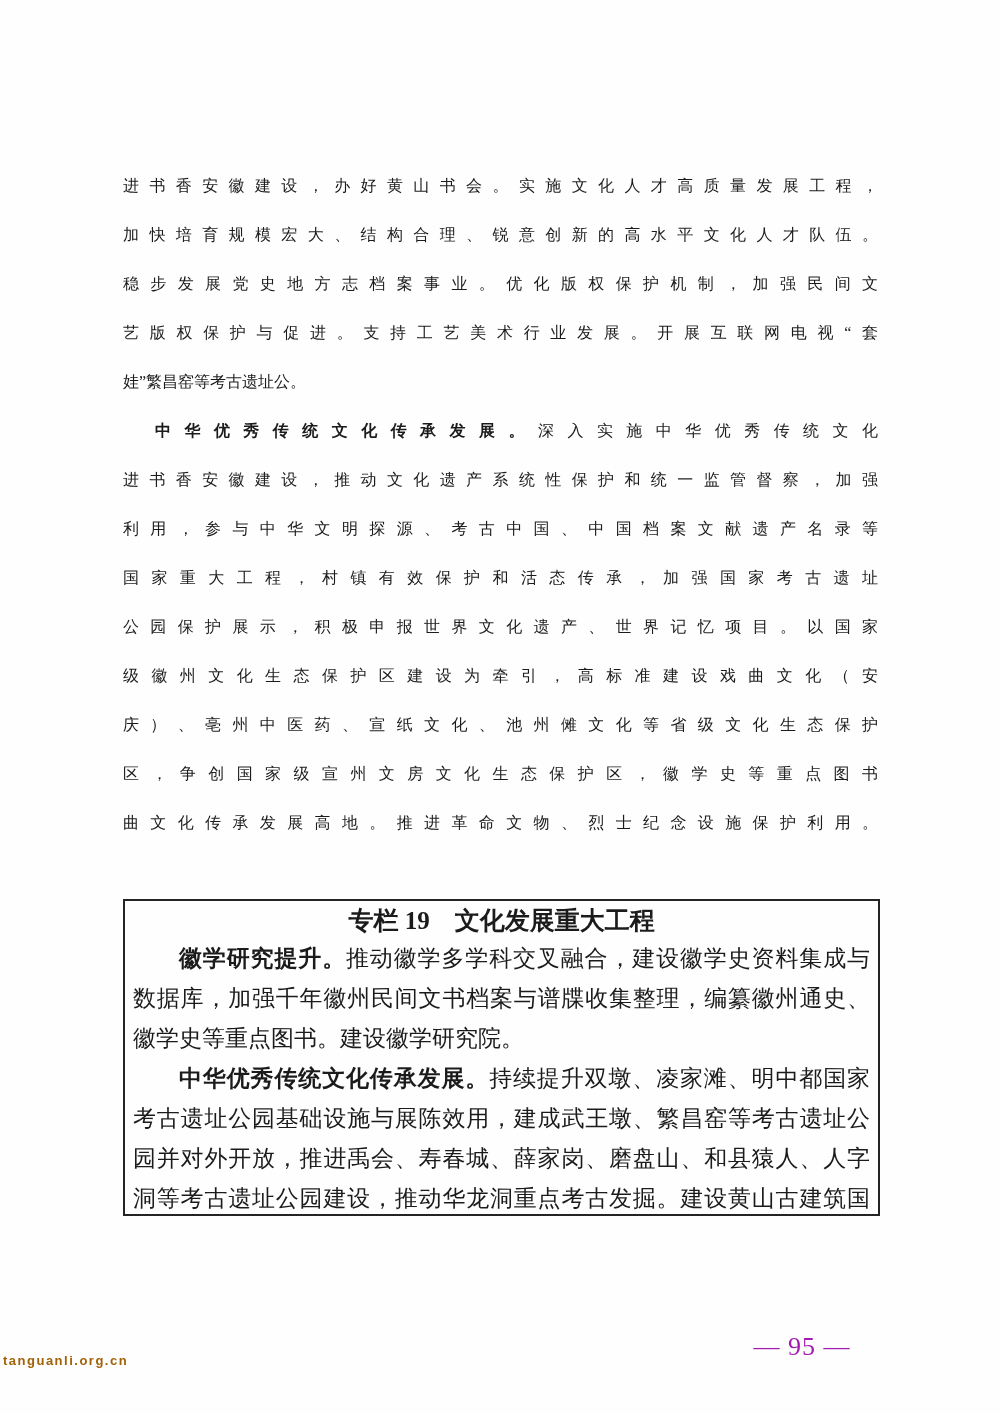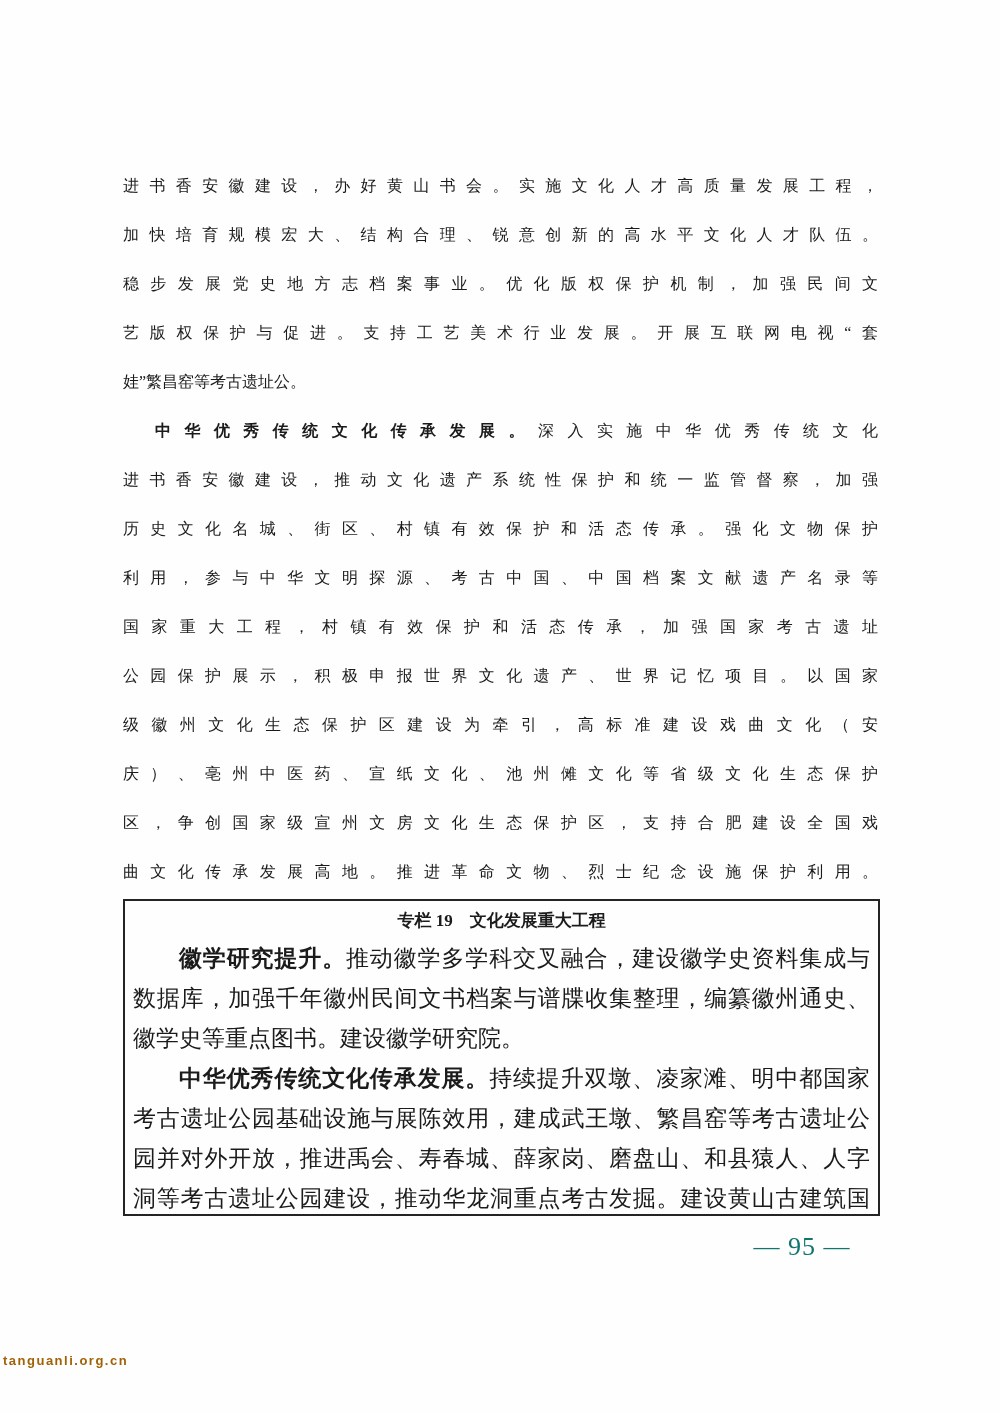--- a/index.html
+++ b/index.html
@@ -48,47 +48,47 @@
     height: 313px;
     border: 2px solid #242424;
     padding: 0 8px;
     overflow: hidden;
     background: transparent;
   }
   .box-title {
     margin-top: 2px;
     height: 36px;
     line-height: 36px;
-    font-size: 17px;
+    font-size: 25px;
     font-weight: bold;
     text-align: center;
   }
   .x-line {
     height: 40px;
     line-height: 40px;
     font-size: 23px;
     text-align: justify;
     text-align-last: justify;
     text-justify: inter-character;
     overflow: hidden;
   }
   .x-line.lastline { text-align-last: left; }
   .x-line.indent { text-indent: 2em; }
   
   .page-number {
     position: absolute;
-    top: 1232px;
+    top: 1332px;
     left: 752px;
     width: 100px;
     height: 30px;
     line-height: 30px;
     font-size: 26px;
     text-align: center;
     letter-spacing: 1px;
-    color: #0f766e;
+    color: #a21caf;
   }
   .watermark {
     position: absolute;
     left: 3px;
     top: 1353px;
     font-family: "Liberation Sans", "DejaVu Sans", sans-serif;
     font-weight: bold;
     font-size: 13px;
     letter-spacing: 1.5px;
     color: #a16207;
@@ -100,27 +100,26 @@
 <div class="page">
 
   <div class="body-text" id="bodyText">
       <div class="b-line">进书香安徽建设，办好黄山书会。实施文化人才高质量发展工程，</div>
       <div class="b-line">加快培育规模宏大、结构合理、锐意创新的高水平文化人才队伍。</div>
       <div class="b-line">稳步发展党史地方志档案事业。优化版权保护机制，加强民间文</div>
       <div class="b-line">艺版权保护与促进。支持工艺美术行业发展。开展互联网电视“套</div>
       <div class="b-line lastline">娃”繁昌窑等考古遗址公。</div>
       <div class="b-line indent"><span class="lead">中华优秀传统文化传承发展。</span>深入实施中华优秀传统文化</div>
       <div class="b-line">进书香安徽建设，推动文化遗产系统性保护和统一监管督察，加强</div>
-      <div class="b-line">历史文化名城、街区、村镇有效保护和活态传承。强化文物保护</div>
       <div class="b-line">利用，参与中华文明探源、考古中国、中国档案文献遗产名录等</div>
       <div class="b-line">国家重大工程，村镇有效保护和活态传承，加强国家考古遗址</div>
       <div class="b-line">公园保护展示，积极申报世界文化遗产、世界记忆项目。以国家</div>
       <div class="b-line">级徽州文化生态保护区建设为牵引，高标准建设戏曲文化（安</div>
       <div class="b-line">庆）、亳州中医药、宣纸文化、池州傩文化等省级文化生态保护</div>
-      <div class="b-line">区，争创国家级宣州文房文化生态保护区，支持合肥建设全国戏</div>
+      <div class="b-line">区，争创国家级宣州文房文化生态保护区，徽学史等重点图书</div>
       <div class="b-line">曲文化传承发展高地。推进革命文物、烈士纪念设施保护利用。</div>
     </div>
 
   <div class="column-box">
     <div class="box-title">专栏 19　文化发展重大工程</div>
     <div id="boxText">
         <div class="x-line indent"><span class="lead">徽学研究提升。</span>推动徽学多学科交叉融合，建设徽学史资料集成与</div>
         <div class="x-line">数据库，加强千年徽州民间文书档案与谱牒收集整理，编纂徽州通史、</div>
         <div class="x-line lastline">徽学史等重点图书。建设徽学研究院。</div>
         <div class="x-line indent"><span class="lead">中华优秀传统文化传承发展。</span>持续提升双墩、凌家滩、明中都国家</div>

